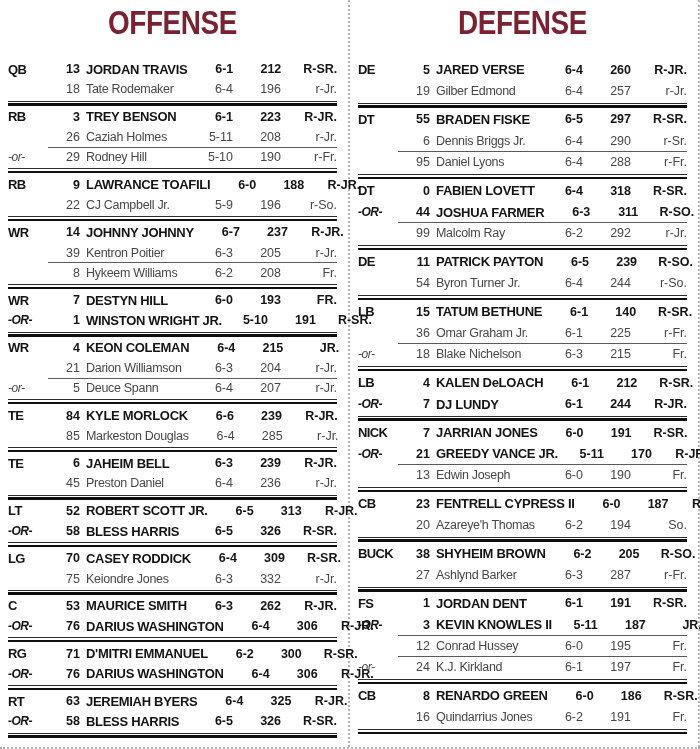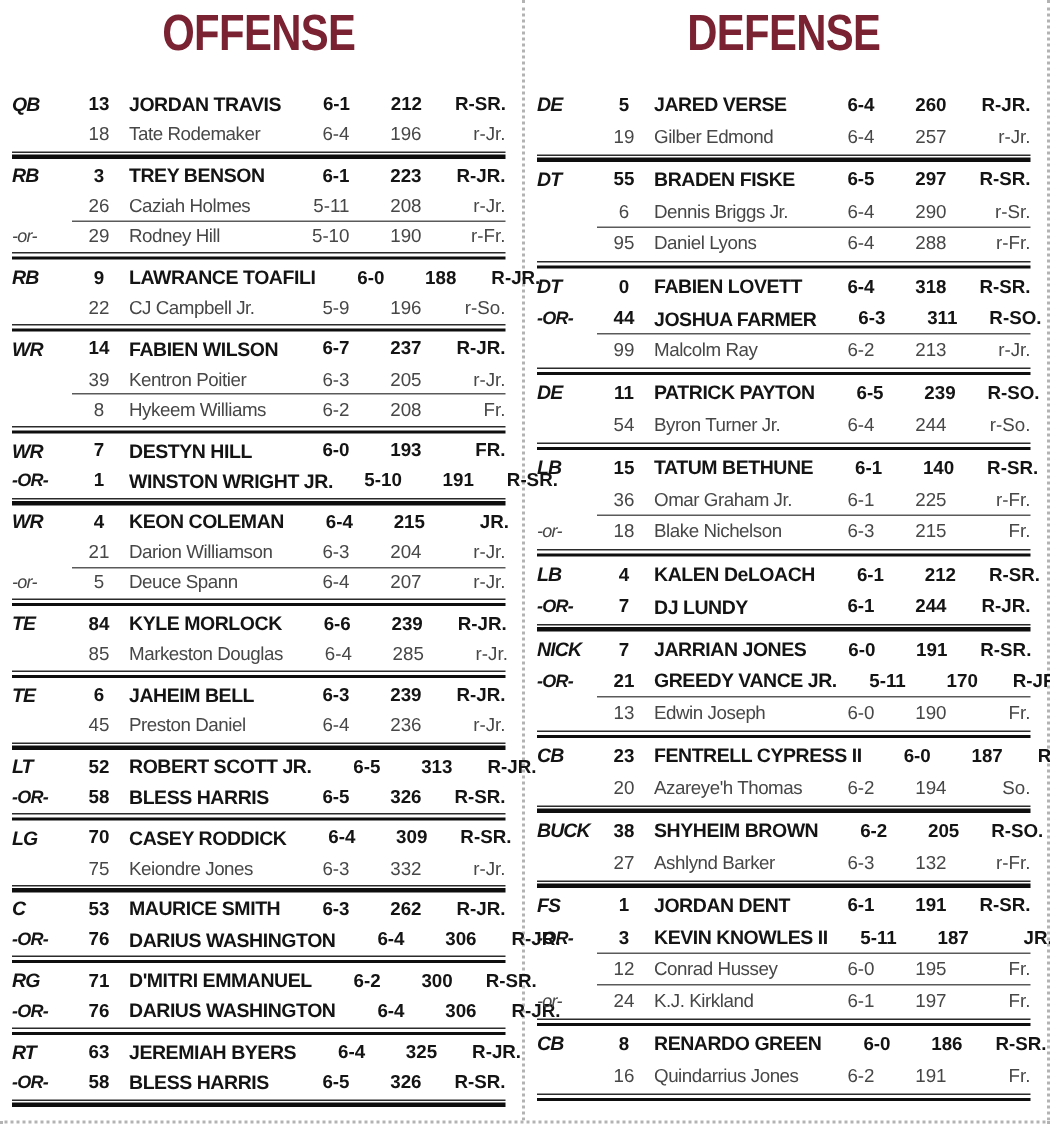--- a/index.html
+++ b/index.html
@@ -39,22 +39,22 @@
     align-items:center;
     position:relative;
   }
   .col-0 .row { height:20.3px; }
   .col-1 .row { height:21.4px; }
   .row.hairline::before {
     content:""; position:absolute; top:-0.5px; left:40px; right:0;
     border-top:1px solid #5a5a5a;
   }
   .cell { white-space:nowrap; overflow:visible; }
-  .pos  { font-weight:bold; color:#141414; font-size:13px; letter-spacing:-0.6px;font-style:italic; }
-  .num  { text-align:center; font-size:12.5px; }
+  .pos  { font-weight:bold; color:#141414; font-size:13px; letter-spacing:-0.6px; }
+  .num  { text-align:right; font-size:12.5px; }
   .name { font-size:13px; letter-spacing:-0.3px; }
   .ht, .wt, .cls { text-align:right; font-size:12.5px; }
   .starter .num, .starter .name, .starter .ht, .starter .wt, .starter .cls {
     font-weight:bold; color:#141414;
   }
   .backup .num, .backup .name, .backup .ht, .backup .wt, .backup .cls {
     font-weight:normal; color:#474747; font-size:12.5px;
   }
   .or-upper { font-style:italic; font-weight:bold; color:#141414; font-size:12px; letter-spacing:-0.5px; }
   .or-lower { font-style:italic; font-weight:normal; color:#474747; font-size:12px; letter-spacing:-0.5px; }
@@ -125,21 +125,21 @@
             <span class="cell name">CJ Campbell Jr.</span>
             <span class="cell ht">5-9</span>
             <span class="cell wt">196</span>
             <span class="cell cls">r-So.</span>
           </div>
         </div>
         <div class="group">
           <div class="row starter">
             <span class="cell pos">WR</span>
             <span class="cell num">14</span>
-            <span class="cell name">FABIEN WILSON</span>
+            <span class="cell name">JOHNNY JOHNNY</span>
             <span class="cell ht">6-7</span>
             <span class="cell wt">237</span>
             <span class="cell cls">R-JR.</span>
           </div>
           <div class="row backup">
             <span class="cell"></span>
             <span class="cell num">39</span>
             <span class="cell name">Kentron Poitier</span>
             <span class="cell ht">6-3</span>
             <span class="cell wt">205</span>
@@ -388,21 +388,21 @@
             <span class="cell name">JOSHUA FARMER</span>
             <span class="cell ht">6-3</span>
             <span class="cell wt">311</span>
             <span class="cell cls">R-SO.</span>
           </div>
           <div class="row backup hairline">
             <span class="cell"></span>
             <span class="cell num">99</span>
             <span class="cell name">Malcolm Ray</span>
             <span class="cell ht">6-2</span>
-            <span class="cell wt">213</span>
+            <span class="cell wt">292</span>
             <span class="cell cls">r-Jr.</span>
           </div>
         </div>
         <div class="group">
           <div class="row starter">
             <span class="cell pos">DE</span>
             <span class="cell num">11</span>
             <span class="cell name">PATRICK PAYTON</span>
             <span class="cell ht">6-5</span>
             <span class="cell wt">239</span>
@@ -512,21 +512,21 @@
             <span class="cell name">SHYHEIM BROWN</span>
             <span class="cell ht">6-2</span>
             <span class="cell wt">205</span>
             <span class="cell cls">R-SO.</span>
           </div>
           <div class="row backup">
             <span class="cell"></span>
             <span class="cell num">27</span>
             <span class="cell name">Ashlynd Barker</span>
             <span class="cell ht">6-3</span>
-            <span class="cell wt">132</span>
+            <span class="cell wt">287</span>
             <span class="cell cls">r-Fr.</span>
           </div>
         </div>
         <div class="group">
           <div class="row starter">
             <span class="cell pos">FS</span>
             <span class="cell num">1</span>
             <span class="cell name">JORDAN DENT</span>
             <span class="cell ht">6-1</span>
             <span class="cell wt">191</span>

